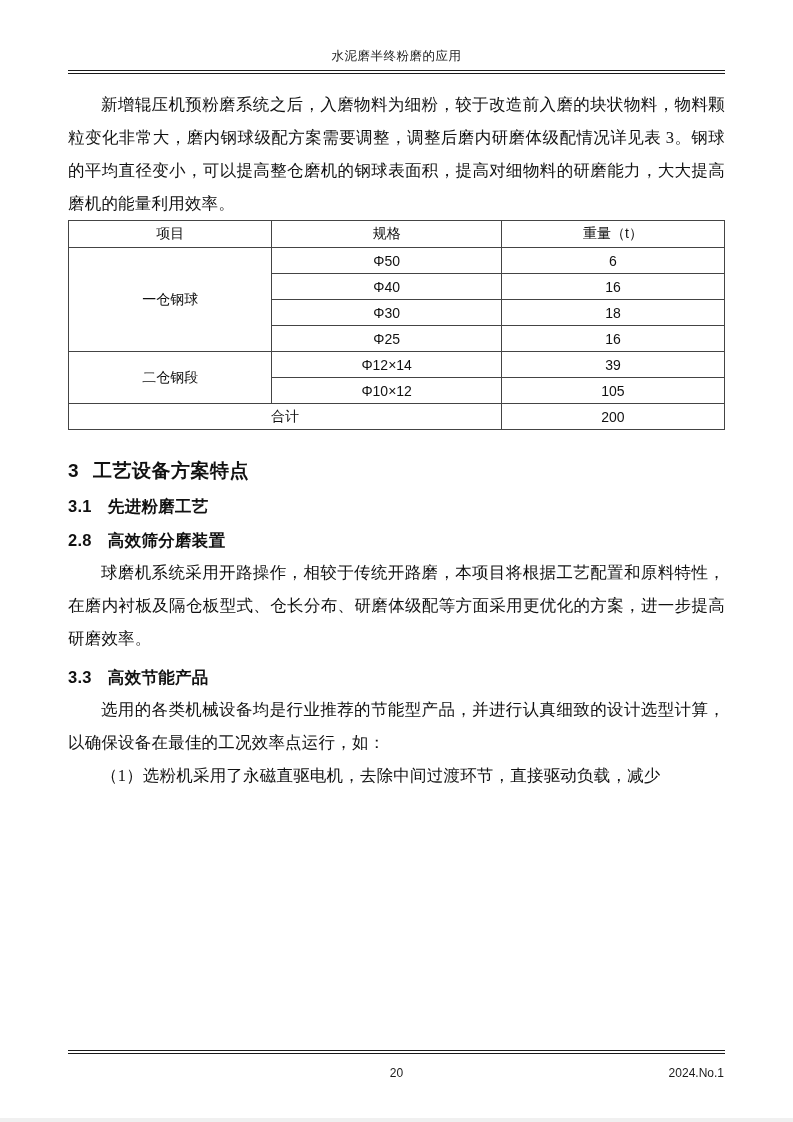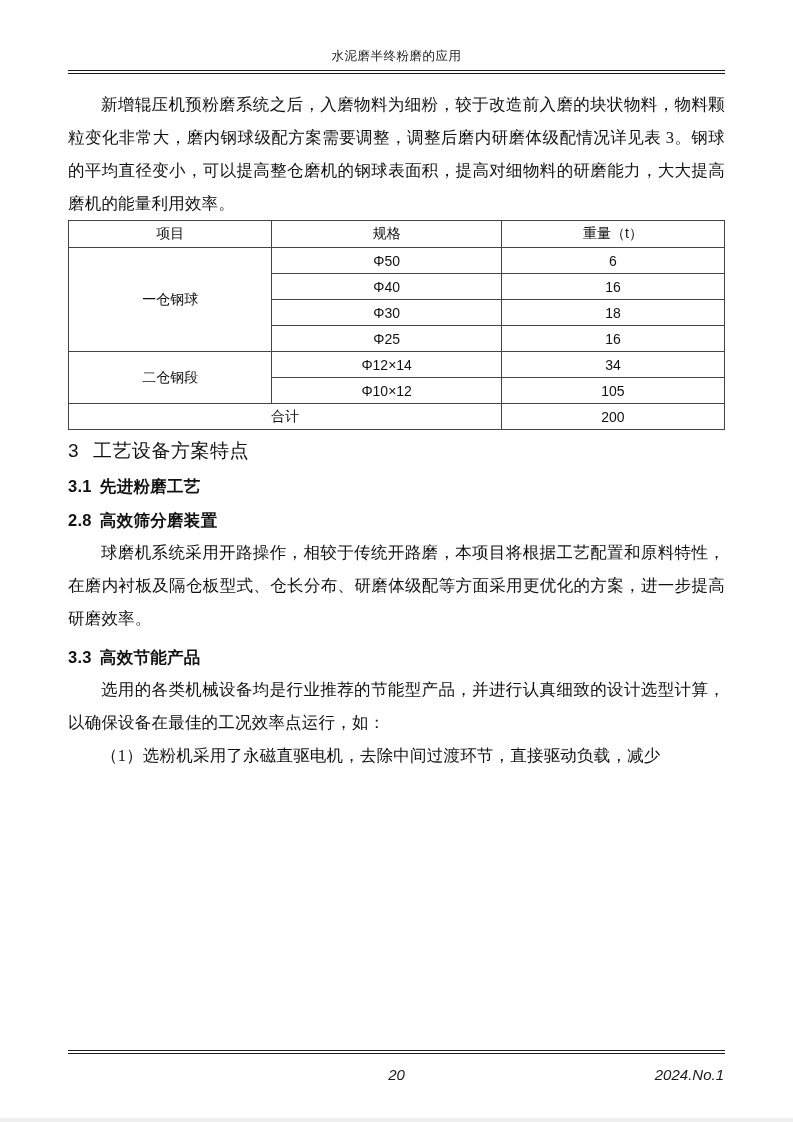--- a/index.html
+++ b/index.html
@@ -77,56 +77,55 @@
   }
   table.data td.col1 { width: 31%; }
   table.data td.col2 { width: 35%; }
   table.data td.col3 { width: 34%; }
   table.data tr.head td { height: 24px; }
 
   
   h2.h-num {
     font-family: "Liberation Sans", sans-serif;
     font-size: 19px;
-    font-weight: normal;
-    margin: 8px 0 8px 0;
+    font-weight: bold;
+    margin: 28px 0 8px 0;
     letter-spacing: 0.5px;
   }
   h2.h-num .numpart { margin-right: 14px; }
   h3.h-sub {
     font-family: "Liberation Sans", sans-serif;
     font-size: 16.5px;
     font-weight: bold;
     margin: 12px 0 4px 0;
     letter-spacing: 0.3px;
   }
-  h3.h-sub .numpart { margin-right: 8px; }
+  h3.h-sub .numpart { margin-right: 16px; }
 
   
   .footer {
     position: absolute;
     left: 68px;
     right: 68px;
     bottom: 36px;
   }
   .rule-bot {
     border-bottom: 1.6px solid #1a1a1a;
     margin-bottom: 2px;
   }
   .rule-bot-thin {
     border-bottom: 0.8px solid #1a1a1a;
   }
   .footer-row {
     position: relative;
     margin-top: 12px;
     height: 16px;
     font-family: "Liberation Sans", sans-serif;
-    font-size: 15px;
+    font-size: 12px;
     color: #1a1a1a;
-    font-style: italic;
   }
   .footer-page {
     text-align: center;
   }
   .footer-right {
     position: absolute;
     right: 1px;
     top: 0;
   }
 </style>
@@ -164,21 +163,21 @@
           <td class="col2">Φ30</td>
           <td class="col3">18</td>
         </tr>
         <tr>
           <td class="col2">Φ25</td>
           <td class="col3">16</td>
         </tr>
         <tr>
           <td class="col1" rowspan="2">二仓钢段</td>
           <td class="col2">Φ12×14</td>
-          <td class="col3">34</td>
+          <td class="col3">39</td>
         </tr>
         <tr>
           <td class="col2">Φ10×12</td>
           <td class="col3">105</td>
         </tr>
         <tr>
           <td class="col1" colspan="2">合计</td>
           <td class="col3">200</td>
         </tr>
       </tbody>

